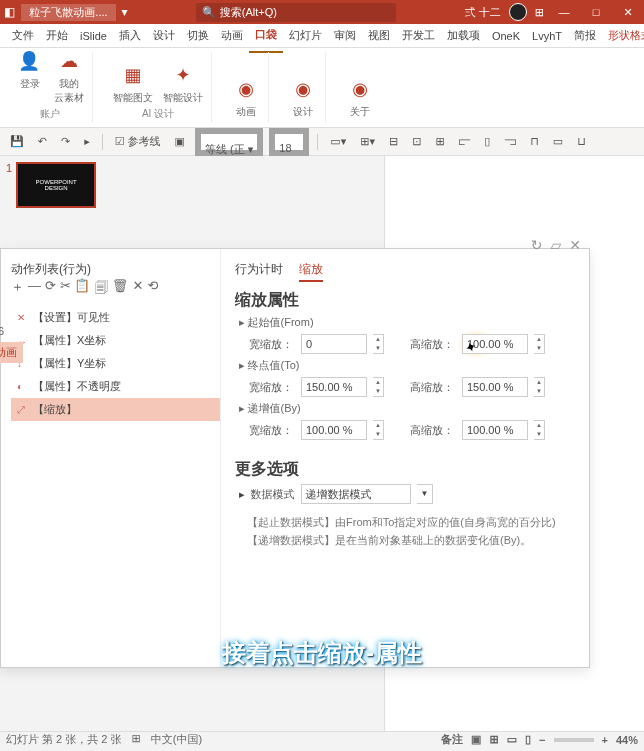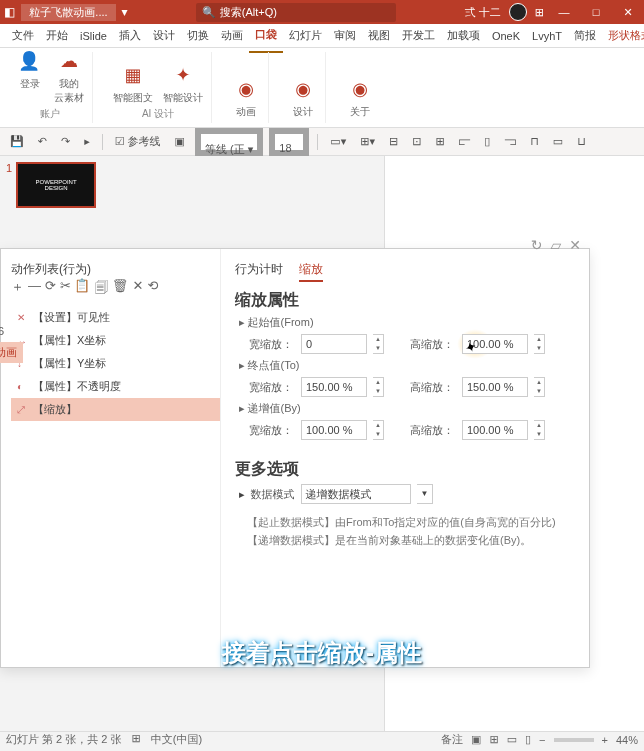--- a/index.html
+++ b/index.html
@@ -80,21 +80,21 @@
 .hl::before { content: ""; position: absolute; left: -6px; top: -6px; width: 36px; height: 30px; border-radius: 50%; background: radial-gradient(rgba(255,200,80,0.7), rgba(255,200,80,0) 70%); z-index: -1; }
 .cursor { position: absolute; font-size: 14px; color: #000; transform: rotate(-20deg); }
 
 .desc { font-size: 11px; color: #777; line-height: 1.6; margin-top: 10px; }
 
 
 .subtitle { position: absolute; bottom: 82px; left: 50%; transform: translateX(-50%); font-size: 24px; color: #fff; text-shadow: 0 0 6px #0af, 1px 1px 2px #000; font-weight: bold; z-index: 50; white-space: nowrap; }
 
 
 .statusbar { position: absolute; bottom: 0; left: 0; right: 0; height: 20px; background: #f3f3f3; border-top: 1px solid #ddd; display: flex; align-items: flex-start; padding: 0 6px; font-size: 11px; color: #666; gap: 10px; }
-.statusbar .r { margin-left: auto; display: flex; gap: 8px; align-items: center; }
+.statusbar .r { margin-left: auto; display: flex; gap: 8px; align-items: center; font-weight: bold; }
 </style>
 </head>
 <body>
 
 <div class="titlebar">
   <div class="left">
     <span style="color:#fff">◧</span>
     <span class="fname">粒子飞散动画....</span>
     <span>▾</span>
   </div>

